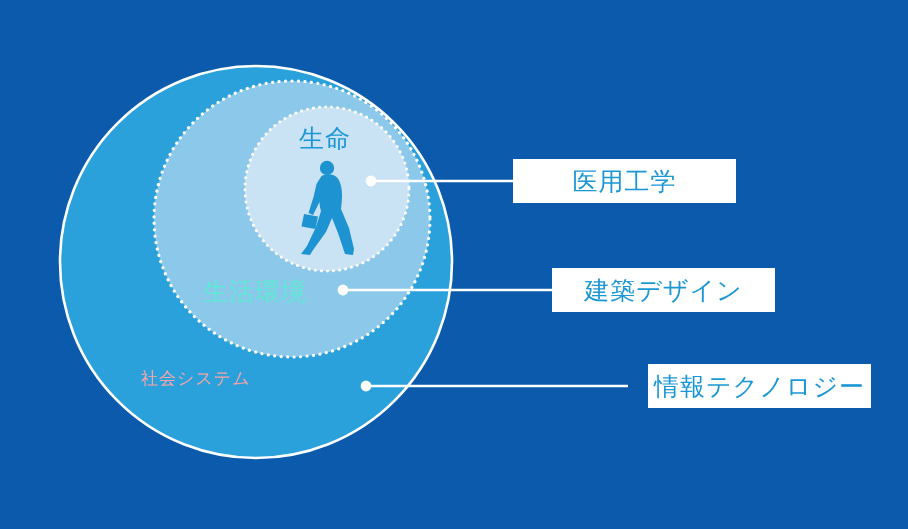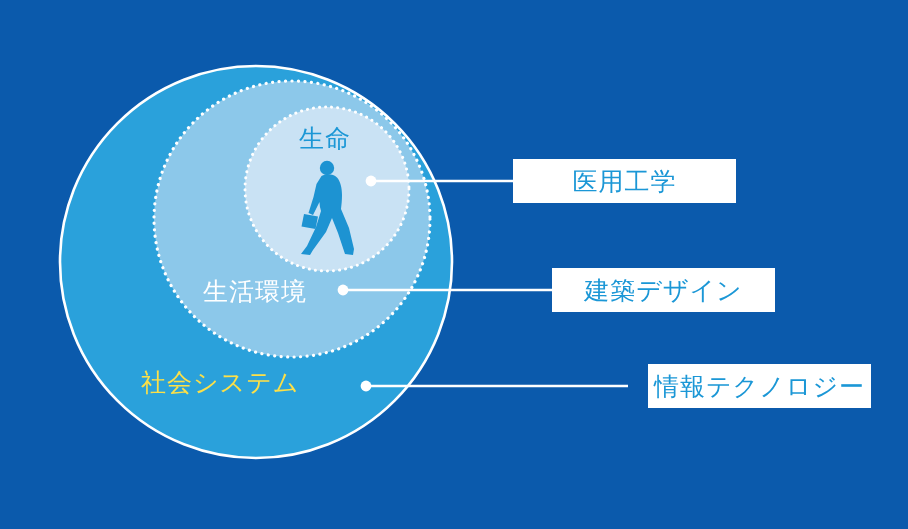--- a/index.html
+++ b/index.html
@@ -30,26 +30,26 @@
   }
   .ring-label.life{
     left:325px;top:126px;
     transform:translateX(-50%);
     font-size:25px;
     color:var(--accent-text);
   }
   .ring-label.living{
     left:203px;top:279px;
     font-size:25px;
-    color:#ffffff;
+    color:#5eead4;
   }
   .ring-label.society{
     left:141px;top:370px;
-    font-size:25px;
-    color:#fde047;
+    font-size:17px;
+    color:#fca5a5;
   }
 
   .callout{
     position:absolute;
     width:223px;height:44px;
     background:var(--label-box-bg);
     color:var(--accent-text);
     display:flex;align-items:center;justify-content:center;
     font-size:25px;font-weight:500;letter-spacing:1px;
     line-height:1;white-space:nowrap;

